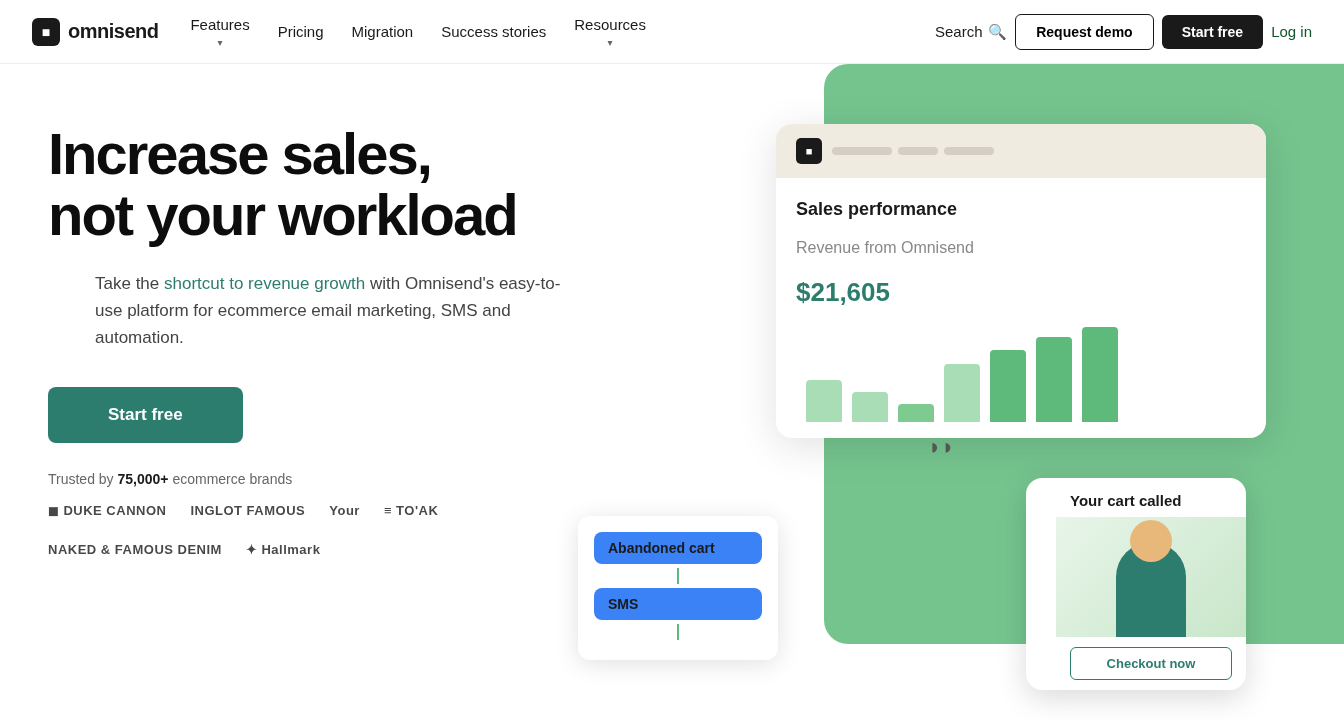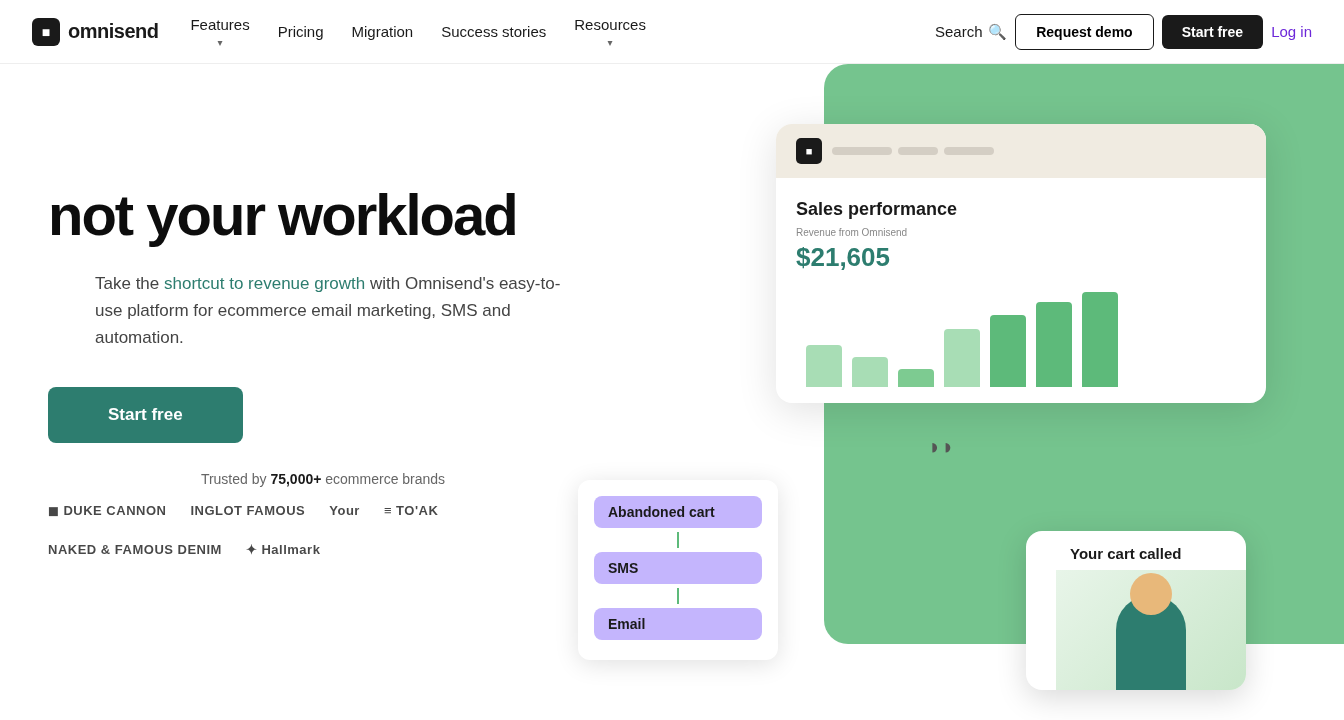--- a/index.html
+++ b/index.html
@@ -18,37 +18,37 @@
       display: flex; align-items: center; justify-content: center; color: #fff; font-size: 14px; font-weight: 700;
     }
     .logo-text { font-size: 20px; font-weight: 700; color: #1a1a1a; letter-spacing: -0.5px; }
     .nav-links { display: flex; align-items: center; gap: 28px; flex: 1; }
     .nav-link { font-size: 15px; color: #1a1a1a; text-decoration: none; display: flex; align-items: center; gap: 4px; cursor: pointer; flex-direction: column; }
     .chevron { font-size: 10px; color: #666; }
     .nav-right { display: flex; align-items: center; gap: 8px; }
     .search-btn { display: flex; align-items: center; gap: 6px; font-size: 15px; color: #1a1a1a; cursor: pointer; background: none; border: none; }
     .request-demo { padding: 9px 20px; border: 1.5px solid #1a1a1a; border-radius: 6px; font-size: 14px; font-weight: 600; background: #fff; cursor: pointer; }
     .start-free-nav { padding: 9px 20px; background: #1a1a1a; color: #fff; border: none; border-radius: 6px; font-size: 14px; font-weight: 600; cursor: pointer; }
-    .log-in { font-size: 15px; color: #6d28d9; cursor: pointer; background: none; border: none; }
+    .log-in { font-size: 15px; color: #14532d; cursor: pointer; background: none; border: none; }
 
     
     .hero {
       display: flex; align-items: flex-start;
       padding: 40px 48px 0 48px;
       position: relative; height: calc(720px - 64px); overflow: hidden;
     }
     .hero-left { flex: 0 0 550px; padding-top: 20px; }
     .hero-heading { font-size: 58px; font-weight: 900; line-height: 1.05; color: #0d0d0d; margin-bottom: 24px; letter-spacing: -2px; }
     .hero-subtext { font-size: 17px; color: #444; line-height: 1.6; max-width: 480px; margin-bottom: 36px; margin-left: 47px; }
     .hero-subtext span { color: #2d7d6f; }
     .start-free-btn {
       display: inline-block; padding: 18px 60px; background: #2d7d6f; color: #fff;
       border: none; border-radius: 8px; font-size: 17px; font-weight: 600; cursor: pointer;
     }
-    .trusted-text { margin-top: 28px; font-size: 14px; color: #666; text-align: center; }
+    .trusted-text { margin-top: 28px; font-size: 14px; color: #666; }
     .trusted-text strong { color: #1a1a1a; }
     .brand-logos { display: flex; align-items: center; gap: 24px; margin-top: 16px; flex-wrap: wrap; }
     .brand-logo { font-size: 13px; font-weight: 700; color: #1a1a1a; letter-spacing: 0.5px; opacity: 0.8; text-align: right; }
 
     
     .hero-right {
       flex: 1; position: relative; height: 100%;
     }
     .green-bg-block {
       position: absolute; top: -40px; right: -48px;
@@ -66,36 +66,36 @@
     .sales-card-header {
       background: #f0ebe1; padding: 14px 20px; display: flex; align-items: center; gap: 10px;
     }
     .sales-card-logo {
       width: 26px; height: 26px; background: #1a1a1a; border-radius: 5px;
       display: flex; align-items: center; justify-content: center; color: #fff; font-size: 11px; font-weight: 800;
     }
     .header-lines { display: flex; gap: 6px; }
     .header-line { height: 8px; background: #d4cec4; border-radius: 4px; }
     .sales-card-body { padding: 20px 20px 16px; }
-    .sales-perf-title { font-size: 18px; font-weight: 700; color: #1a1a1a; line-height: 1.3; margin-bottom: 6px; }
-    .revenue-label { font-size: 10px; color: #888; margin-bottom: 4px; }
+    .sales-perf-title { font-size: 18px; font-weight: 700; color: #1a1a1a; line-height: 1.3; margin-bottom: 18px; }
+    .revenue-label { font-size: 16px; color: #888; margin-bottom: 20px; }
     .revenue-amount { font-size: 26px; font-weight: 700; color: #2d7d6f; margin-bottom: 14px; }
     .bar-chart { display: flex; align-items: flex-end; gap: 10px; height: 100px; padding: 0 10px; }
     .bar { border-radius: 4px 4px 0 0; background: #5dba7a; }
     .bar.light { background: #a8ddb5; }
     .bar.medium { background: #7dcb91; }
 
     
     .automation-card {
       position: absolute; bottom: 60px; left: -20px;
       width: 200px; background: #fff; border-radius: 12px;
       padding: 16px; box-shadow: 0 4px 24px rgba(0,0,0,0.12);
     }
     .flow-item {
-      padding: 8px 14px; background: #c4b5fd; border-radius: 8px;
+      padding: 8px 14px; background: #3b82f6; border-radius: 8px;
       font-size: 14px; font-weight: 600; color: #1a1a1a; margin-bottom: 4px;
     }
     .flow-line {
       width: 2px; height: 16px; background: #5dba7a; margin: 0 auto 4px;
     }
 
     
     .cart-card {
       position: absolute; bottom: 30px; right: 50px;
       width: 220px; background: #fff; border-radius: 16px;
@@ -149,21 +149,21 @@
     </button>
     <button class="request-demo">Request demo</button>
     <button class="start-free-nav">Start free</button>
     <button class="log-in">Log in</button>
   </div>
 </nav>
 
 <section class="hero">
   <div class="hero-left">
     <h1 class="hero-heading">
-      <br>
+      <span>Increase sales,</span><br>
       <span>not your workload</span>
     </h1>
     <p class="hero-subtext">
       Take the <span>shortcut to revenue growth</span> with Omnisend's easy-to-use platform for ecommerce email marketing, SMS and automation.
     </p>
     <button class="start-free-btn">Start free</button>
     <p class="trusted-text">
       Trusted by <strong>75,000+</strong> ecommerce brands
     </p>
     <div class="brand-logos">
@@ -203,30 +203,30 @@
           <div class="bar" style="width:36px;height:95px;"></div>
         </div>
       </div>
     </div>
 
     <div class="automation-card">
       <div class="flow-item">Abandoned cart</div>
       <div class="flow-line"></div>
       <div class="flow-item">SMS</div>
       <div class="flow-line"></div>
-      <div class="flow-item">Email</div>
     </div>
 
     <div class="music-icon" style="top: 330px; left: 330px;">◗◗</div>
 
     <div class="cart-card">
       <div class="cart-card-title">Your cart called</div>
       <div class="cart-card-img">
 
         <div style="position:relative; width:100px; height:130px; display:flex; align-items:flex-end; justify-content:center;">
           <div style="width:70px; height:100px; background: linear-gradient(180deg,#2d7d6f 0%, #2d7d6f 100%); border-radius:35px 35px 0 0; position:relative;">
             <div style="width:42px;height:42px;background:#e8b87a;border-radius:50%;position:absolute;top:-22px;left:50%;transform:translateX(-50%);z-index:1;"></div>
           </div>
         </div>
       </div>
+      <button class="checkout-btn">Checkout now</button>
     </div>
   </div>
 </section>
 
 </body></html>

